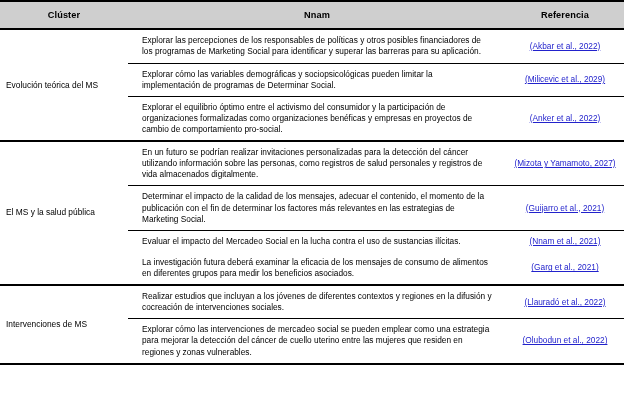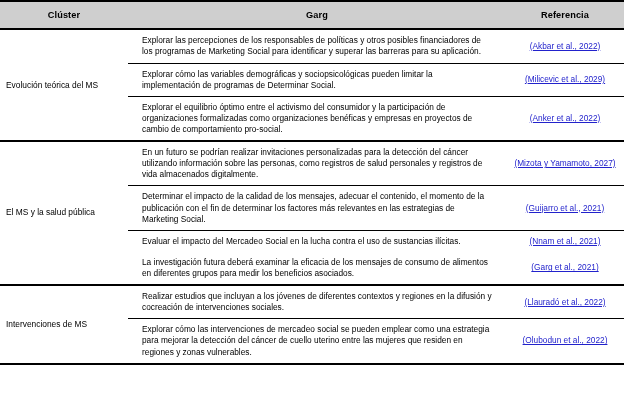--- a/index.html
+++ b/index.html
@@ -99,21 +99,21 @@
 <div class="table-wrap">
   <table class="research-table">
     <colgroup>
       <col class="col-cluster">
       <col class="col-tema">
       <col class="col-ref">
     </colgroup>
     <thead>
       <tr class="header-row">
         <th>Clúster</th>
-        <th>Garg</th>
+        <th>Nnam</th>
         <th>Referencia</th>
       </tr>
     </thead>
     <tbody>
 
       <tr>
         <td class="cluster-cell" rowspan="3">Evolución teórica del MS</td>
         <td class="tema-cell">
           <span class="tema-text">Explorar las percepciones de los responsables de políticas y otros posibles financiadores de los programas de Marketing Social para identificar y superar las barreras para su aplicación.</span>
         </td>

